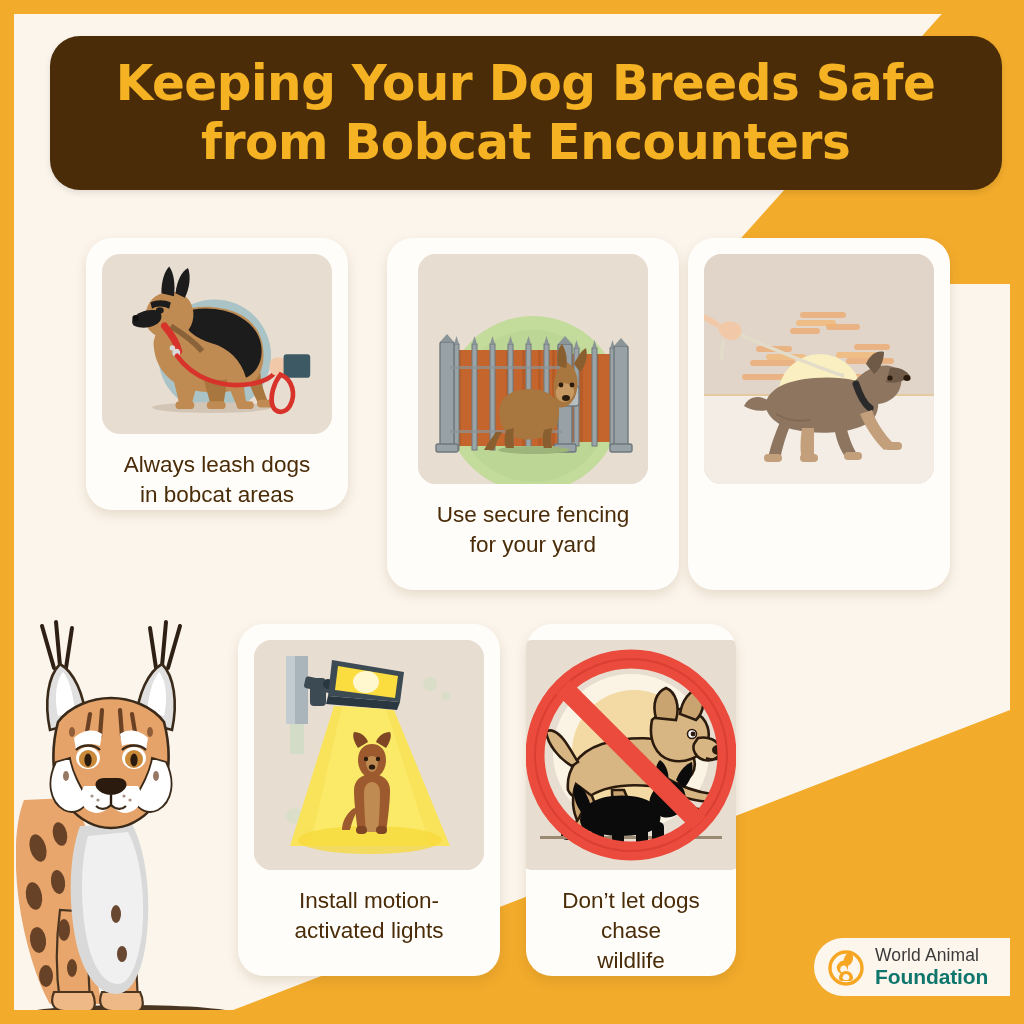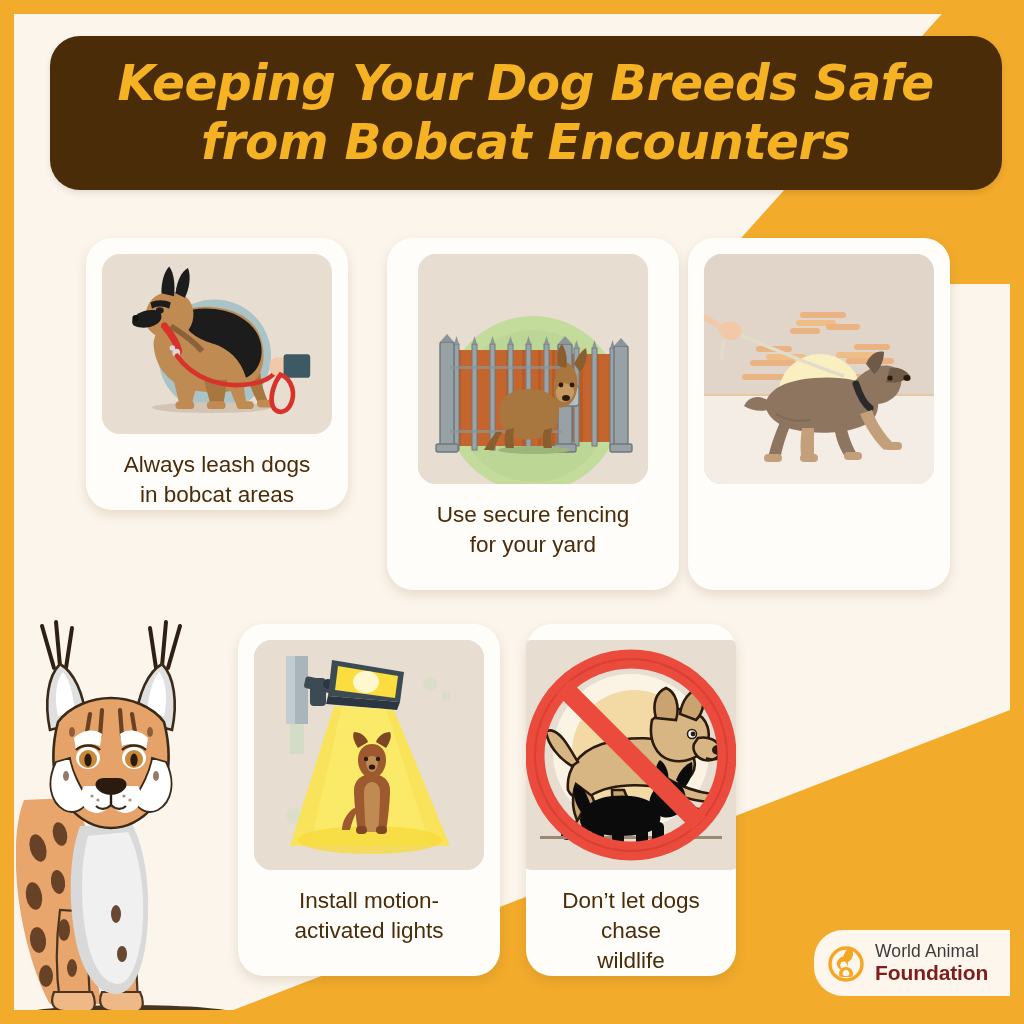--- a/index.html
+++ b/index.html
@@ -41,21 +41,20 @@
   .title-banner {
     position: absolute;
     left: 36px; top: 22px;
     width: 952px; height: 154px;
     background: #4A2C08;
     border-radius: 30px;
     display: flex; flex-direction: column;
     align-items: center; justify-content: center;
     z-index: 6;
     box-shadow: 0 3px 6px rgba(0,0,0,.10);
-    font-style: italic;
   }
   .title-line {
     color: #F5B223;
     font-family: "DejaVu Sans", sans-serif;
     font-weight: bold;
     font-size: 50px;
     line-height: 1.18;
     letter-spacing: -0.5px;
     text-align: center;
     white-space: nowrap;
@@ -105,32 +104,32 @@
     left: 2px; top: 596px;
     width: 216px; height: 415px;
     z-index: 4;
   }
   #bobcat svg { display:block; width:100%; height:100%; }
 
   
   #logo {
     position: absolute;
     right: 0px; bottom: 14px;
-    width: 196px; height: 66px;
+    width: 196px; height: 58px;
     background: #FDF6EC;
     border-radius: 29px 0 0 29px;
     display: flex; align-items: center;
     padding-left: 12px;
     z-index: 8;
   }
   .logo-mark { width: 40px; height: 40px; flex: 0 0 40px; }
   .logo-mark svg { display:block; width:100%; height:100%; }
   .logo-text { margin-left: 9px; line-height: 1.0; }
   .logo-l1 { font-size: 17.5px; color: #3B3B3B; letter-spacing: .1px; }
-  .logo-l2 { font-size: 21px; color: #7f1d1d; font-weight: bold; letter-spacing: -0.1px; margin-top: 2px; }
+  .logo-l2 { font-size: 21px; color: #0f766e; font-weight: bold; letter-spacing: -0.1px; margin-top: 2px; }
 </style>
 </head>
 <body>
 
 <div id="poster">
   <div class="inner">
 
     <div class="wedge-tr"></div>
     <div class="wedge-b"></div>
 

